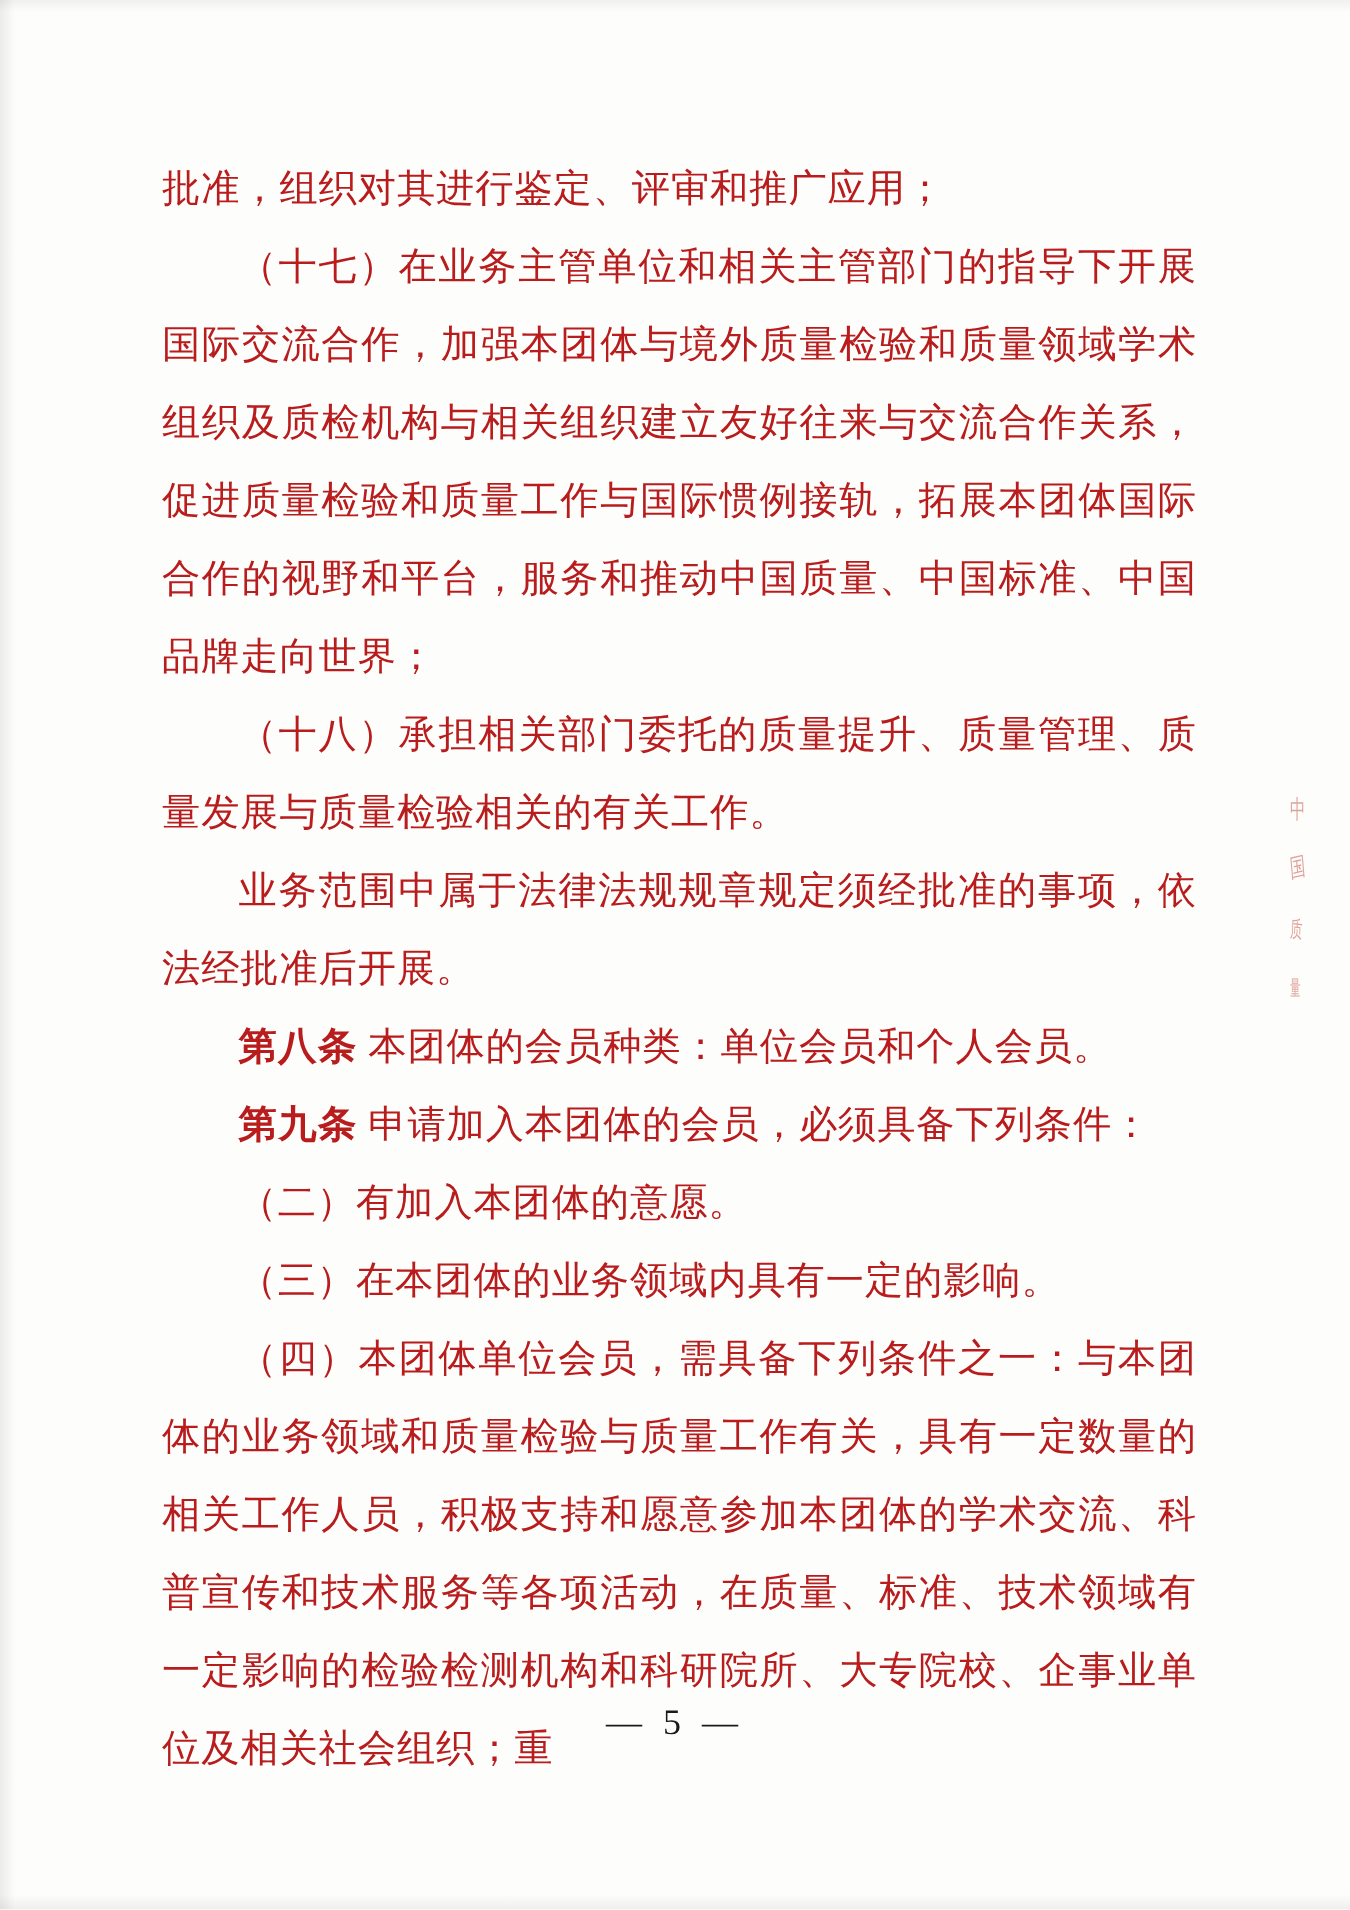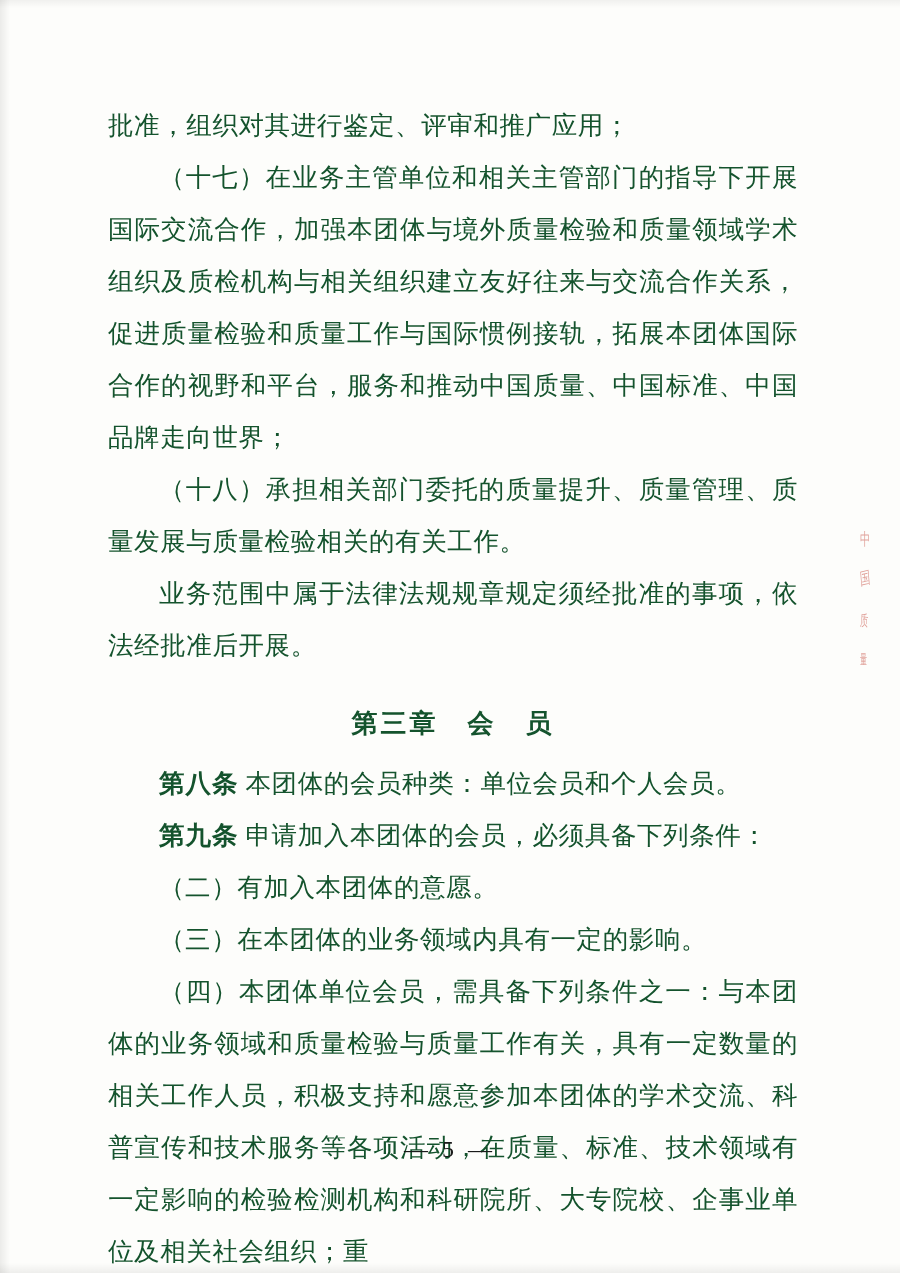--- a/index.html
+++ b/index.html
@@ -26,21 +26,21 @@
     top: 100px;
     width: 690px;
   }
   p {
     margin: 0;
     font-size: 25.5px;
     line-height: 52px;
     letter-spacing: 0.6px;
     text-align: justify;
     text-justify: inter-ideograph;
-    color: #14532d;
+    color: #b91c1c;
   }
   p.indent {
     text-indent: 51px;
   }
   .chapter-title {
     text-align: center;
     font-size: 26px;
     line-height: 52px;
     font-weight: bold;
     letter-spacing: 3px;
@@ -127,21 +127,20 @@
 
     <p>批准，组织对其进行鉴定、评审和推广应用；</p>
 
 
     <p class="indent">（十七）在业务主管单位和相关主管部门的指导下开展国际交流合作，加强本团体与境外质量检验和质量领域学术组织及质检机构与相关组织建立友好往来与交流合作关系，促进质量检验和质量工作与国际惯例接轨，拓展本团体国际合作的视野和平台，服务和推动中国质量、中国标准、中国品牌走向世界；</p>
 
     <p class="indent">（十八）承担相关部门委托的质量提升、质量管理、质量发展与质量检验相关的有关工作。</p>
 
     <p class="indent">业务范围中属于法律法规规章规定须经批准的事项，依法经批准后开展。</p>
 
-    <p class="chapter-title">第三章　会　员</p>
 
     <p class="article">
       <span class="art-no">第八条</span>
       <span class="art-body">本团体的会员种类：单位会员和个人会员。</span>
     </p>
 
     <p class="article">
       <span class="art-no">第九条</span>
       <span class="art-body">申请加入本团体的会员，必须具备下列条件：</span>
     </p>

